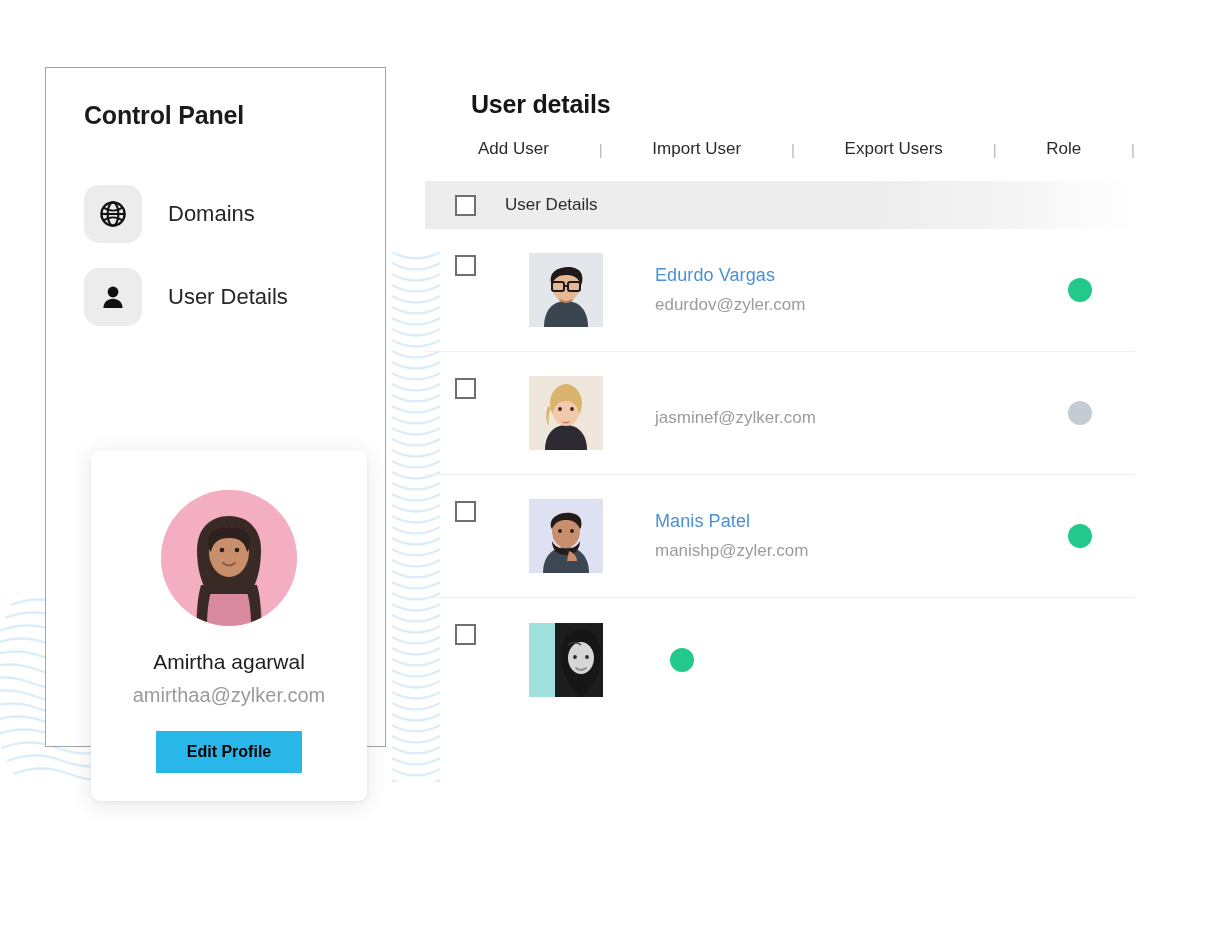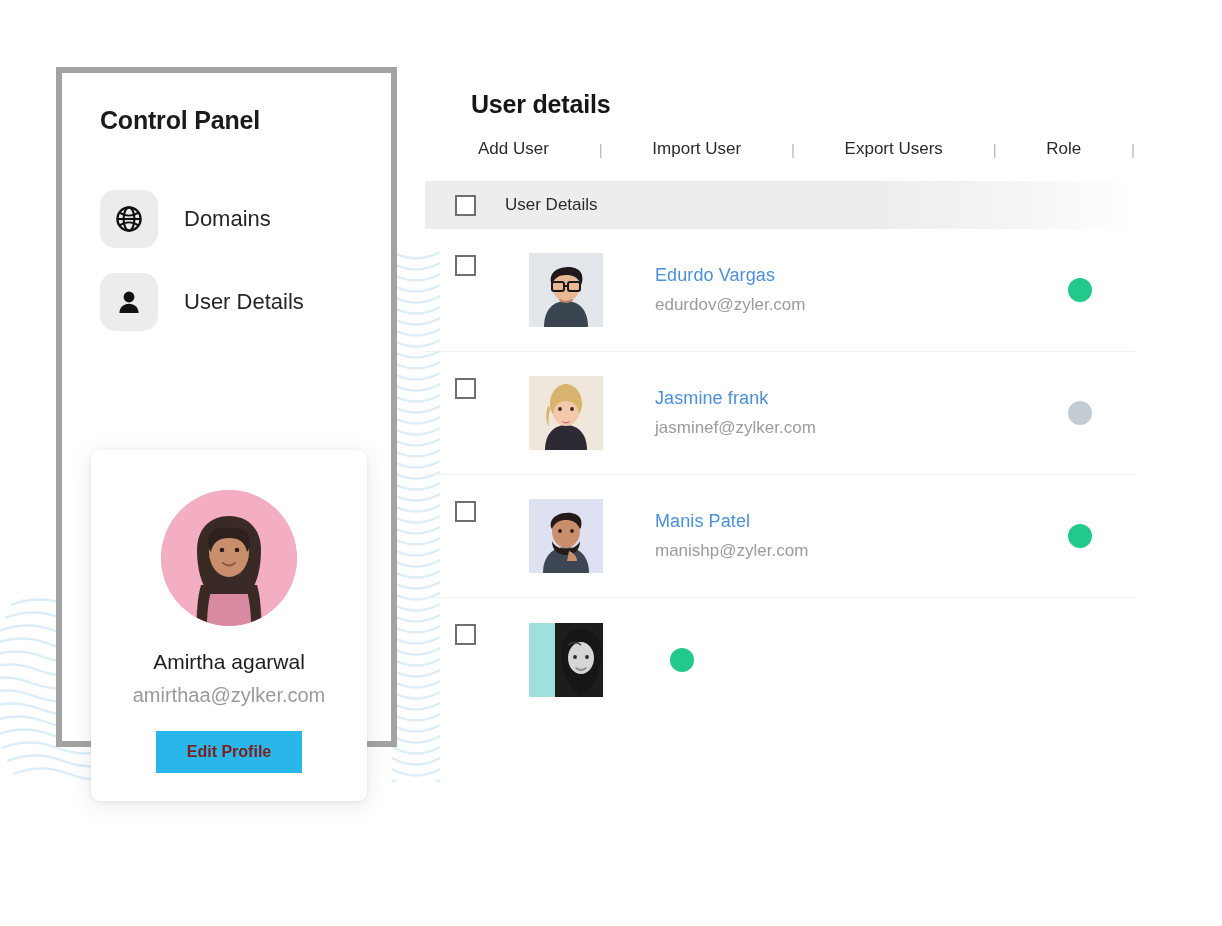--- a/index.html
+++ b/index.html
@@ -36,26 +36,26 @@
   .wave-left {
     left: -30px;
     top: 592px;
     width: 230px;
     height: 190px;
   }
 
   
   .control-panel {
     position: absolute;
-    left: 56px;
+    left: 45px;
     top: 67px;
     width: 341px;
     height: 680px;
     background: #ffffff;
-    border: 6px solid #a3a3a3;
+    border: 1px solid #a3a3a3;
     z-index: 2;
     text-decoration: underline;
   }
   .panel-title {
     position: absolute;
     left: 38px;
     top: 33px;
     font-size: 25px;
     font-weight: bold;
     color: #1b1b1b;
@@ -124,21 +124,21 @@
     font-size: 20px;
     color: #9a9a9a;
   }
   .edit-profile-btn {
     display: inline-block;
     margin-top: 24px;
     width: 146px;
     height: 42px;
     line-height: 42px;
     background: #29b6e8;
-    color: #7f1d1d;
+    color: #000000;
     font-size: 16px;
     font-weight: bold;
     border: none;
     cursor: pointer;
     font-family: "Liberation Sans", sans-serif;
   }
 
   
   .main {
     position: absolute;
@@ -453,21 +453,20 @@
      <path d="M16 74 c0-16 9-25 21-25 s21 9 21 25z" fill="#2d2a33"></path>
      <ellipse cx="37" cy="33" rx="14" ry="17" fill="#f2c9aa"></ellipse>
      <path d="M21 28 c0-14 10-20 16-20 s16 6 16 20 c0 5-2 9-3 10 c-1-9-6-13-13-13 s-12 4-13 13 c-1-1-3-5-3-10z" fill="#d9b46e"></path>
      <path d="M19 30 c-3 8-2 16 1 20 c-1-8 0-14 2-18z" fill="#d9b46e"></path>
      <circle cx="31" cy="33" r="1.9" fill="#3a2a20"></circle>
      <circle cx="43" cy="33" r="1.9" fill="#3a2a20"></circle>
      <path d="M32 45 q5 5 10 0 q-5 2-10 0z" fill="#c9756f"></path>
               </svg>
        </div>
        <div class="row-info">
-         <div class="row-name">Jasmine frank</div>
          <div class="row-email">jasminef@zylker.com</div>
        </div>
        <div class="row-status">
          <div class="status-dot" style="background: rgb(195, 204, 210);"></div>
        </div>
           </div>
           <div class="table-row">
             <div class="row-cb">
          <div class="checkbox"></div>
        </div>

